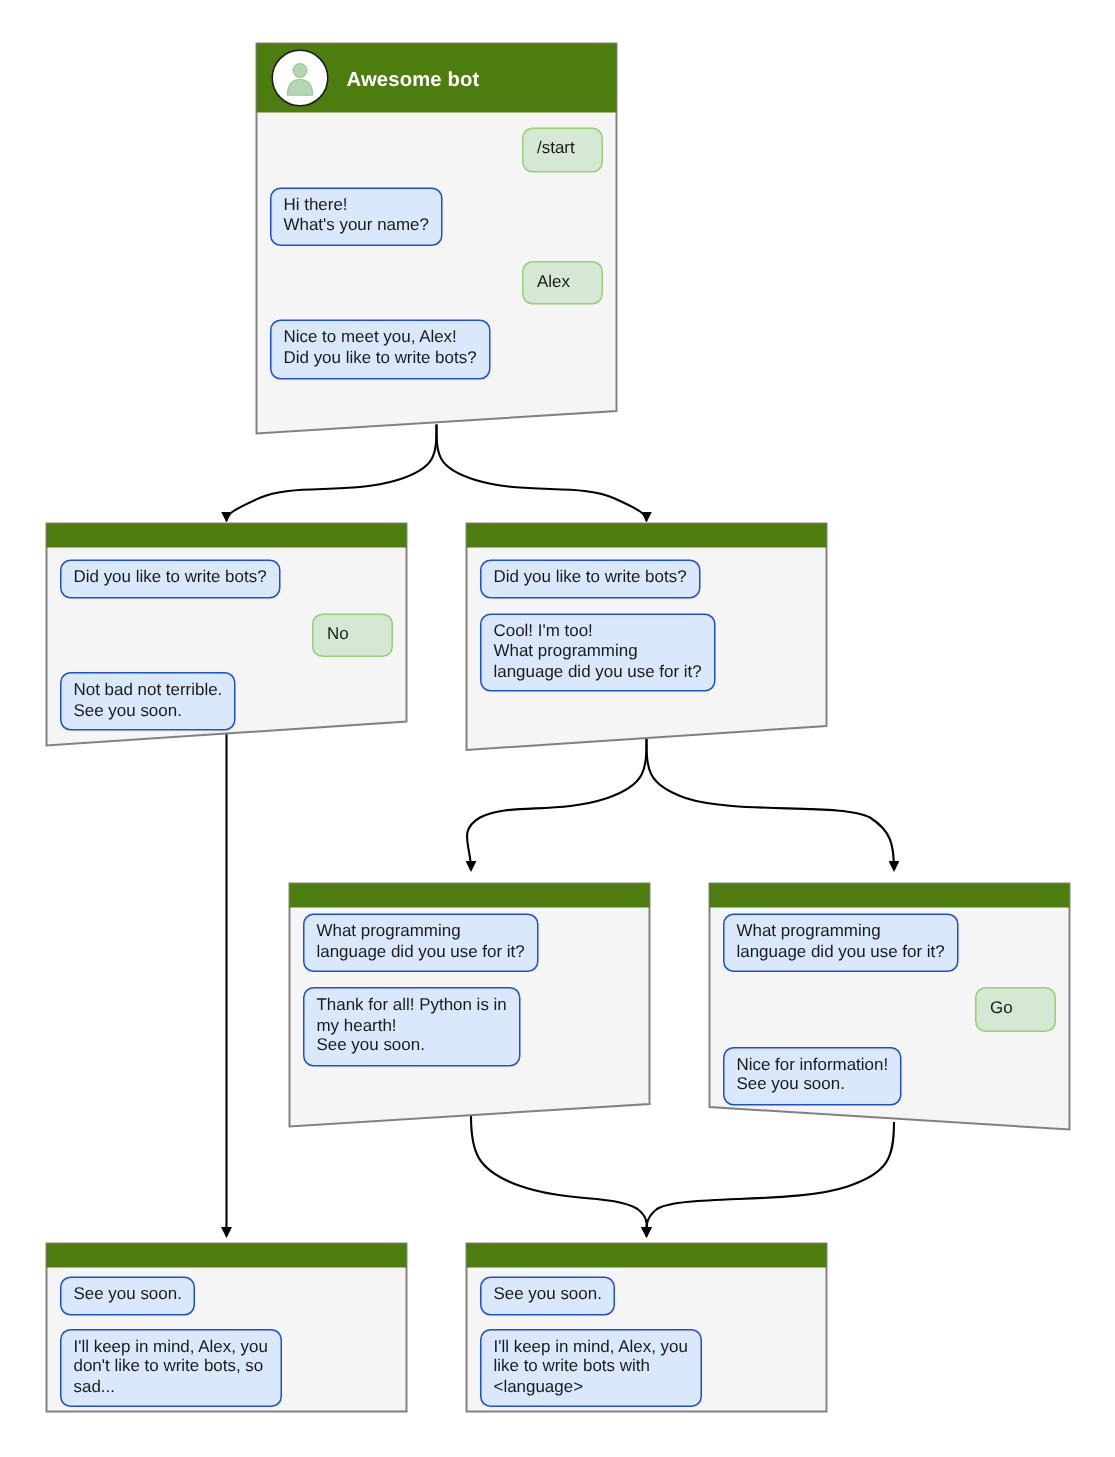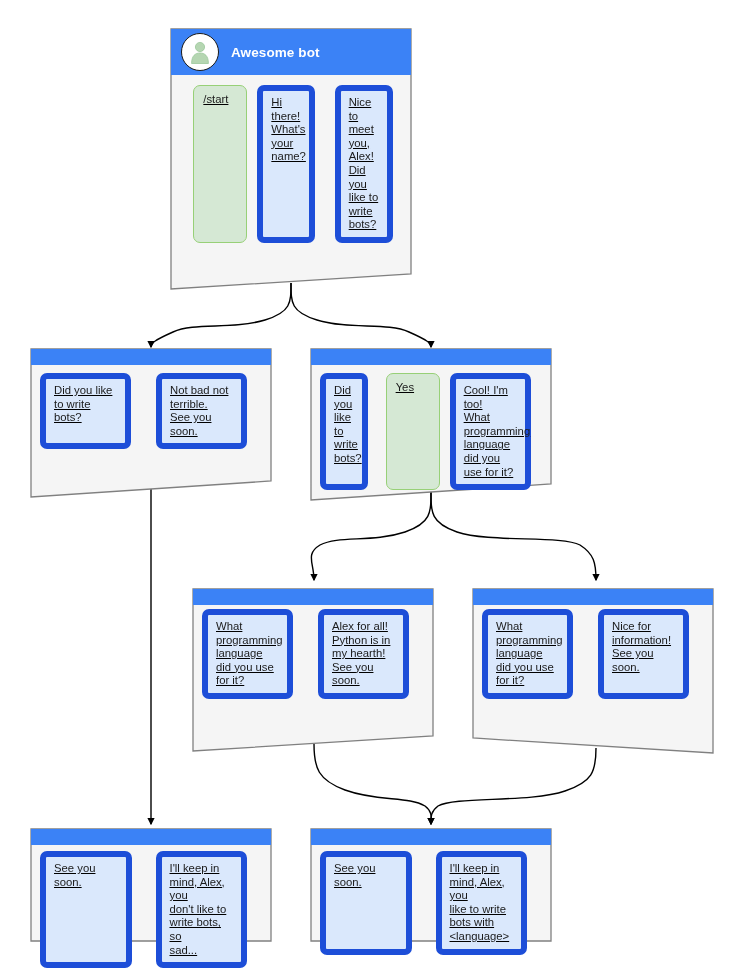--- a/index.html
+++ b/index.html
@@ -48,21 +48,21 @@
   }
 
   .card-inner {
     position: relative;
     z-index: 1;
     width: 100%;
     box-sizing: border-box;
   }
 
   .card-header {
-    background: #3b82f6;
+    background: #4d7c0f;
     height: 16px;
     box-sizing: border-box;
     position: relative;
   }
   .card-header.tall {
     height: 46px;
     display: flex;
     align-items: center;
     padding-left: 10px;
   }
@@ -87,23 +87,22 @@
     font-weight: bold;
     margin-left: 12px;
     letter-spacing: 0.1px;
     white-space: nowrap;
   }
 
   .chat-body {
     padding: 8px 10px 10px 10px;
     box-sizing: border-box;
     display: flex;
-    flex-direction: row;
+    flex-direction: column;
     gap: 10px;
-    text-decoration: underline;
   }
 
   .msg-row {
     display: flex;
     width: 100%;
   }
   .msg-row.left  { justify-content: flex-start; }
   .msg-row.right { justify-content: flex-end; }
 
   .bubble {
@@ -111,21 +110,21 @@
     line-height: 13.6px;
     color: #1a1a1a;
     border-radius: 7px;
     padding: 5px 8px;
     box-sizing: border-box;
     white-space: pre-line;
     max-width: 86%;
   }
   .bubble.bot {
     background: #dae8fc;
-    border: 6px solid #1d4ed8;
+    border: 1px solid #1d4ed8;
   }
   .bubble.user {
     background: #d5e8d4;
     border: 1px solid #97d077;
     text-align: left;
     min-width: 54px;
     padding: 7px 9px;
   }
 </style>
 </head>
@@ -183,59 +182,62 @@
       </div>
 
       <div class="chat-body" style="padding-top:10px;">
         <div class="msg-row right">
           <div class="bubble user">/start</div>
         </div>
         <div class="msg-row left">
           <div class="bubble bot">Hi there!
 What's your name?</div>
         </div>
+        <div class="msg-row right">
+          <div class="bubble user">Alex</div>
+        </div>
         <div class="msg-row left">
           <div class="bubble bot">Nice to meet you, Alex!
 Did you like to write bots?</div>
         </div>
       </div>
     </div>
   </div>
 
   <div class="card" style="left:30px; top:348px; width:242px; height:150px;">
     <svg class="card-shape" viewBox="0 0 242 150" preserveAspectRatio="none">
       <polygon points="1,1 241,1 241,133 1,149" fill="#f5f5f5" stroke="#808080" stroke-width="1.3"></polygon>
     </svg>
     <div class="card-inner">
       <div class="card-header" style="width:240px; margin:1px 0 0 1px;"></div>
       <div class="chat-body">
         <div class="msg-row left">
           <div class="bubble bot">Did you like to write bots?</div>
         </div>
+        <div class="msg-row right">
+          <div class="bubble user">No</div>
+        </div>
         <div class="msg-row left">
           <div class="bubble bot">Not bad not terrible.
 See you soon.</div>
         </div>
       </div>
     </div>
   </div>
 
   <div class="card" style="left:310px; top:348px; width:242px; height:153px;">
     <svg class="card-shape" viewBox="0 0 242 153" preserveAspectRatio="none">
       <polygon points="1,1 241,1 241,136 1,152" fill="#f5f5f5" stroke="#808080" stroke-width="1.3"></polygon>
     </svg>
     <div class="card-inner">
       <div class="card-header" style="width:240px; margin:1px 0 0 1px;"></div>
       <div class="chat-body">
         <div class="msg-row left">
           <div class="bubble bot">Did you like to write bots?</div>
         </div>
-        <div class="msg-row right">
-          <div class="bubble user">Yes</div>
-        </div>
         <div class="msg-row left">
           <div class="bubble bot">Cool! I'm too!
 What programming
 language did you use for it?</div>
         </div>
       </div>
     </div>
   </div>
 
   <div class="card" style="left:192px; top:588px; width:242px; height:164px;">
@@ -243,39 +245,42 @@
       <polygon points="1,1 241,1 241,148 1,163" fill="#f5f5f5" stroke="#808080" stroke-width="1.3"></polygon>
     </svg>
     <div class="card-inner">
       <div class="card-header" style="width:240px; margin:1px 0 0 1px;"></div>
       <div class="chat-body" style="padding-top:4px;">
         <div class="msg-row left">
           <div class="bubble bot">What programming
 language did you use for it?</div>
         </div>
         <div class="msg-row left">
-          <div class="bubble bot">Alex for all! Python is in
+          <div class="bubble bot">Thank for all! Python is in
 my hearth!
 See you soon.</div>
         </div>
       </div>
     </div>
   </div>
 
   <div class="card" style="left:472px; top:588px; width:242px; height:166px;">
     <svg class="card-shape" viewBox="0 0 242 166" preserveAspectRatio="none">
       <polygon points="1,1 241,1 241,165 1,150" fill="#f5f5f5" stroke="#808080" stroke-width="1.3"></polygon>
     </svg>
     <div class="card-inner">
       <div class="card-header" style="width:240px; margin:1px 0 0 1px;"></div>
       <div class="chat-body" style="padding-top:4px;">
         <div class="msg-row left">
           <div class="bubble bot">What programming
 language did you use for it?</div>
         </div>
+        <div class="msg-row right">
+          <div class="bubble user">Go</div>
+        </div>
         <div class="msg-row left">
           <div class="bubble bot">Nice for information!
 See you soon.</div>
         </div>
       </div>
     </div>
   </div>
 
   <div class="card" style="left:30px; top:828px; width:242px; height:114px;">
     <svg class="card-shape" viewBox="0 0 242 114" preserveAspectRatio="none">

